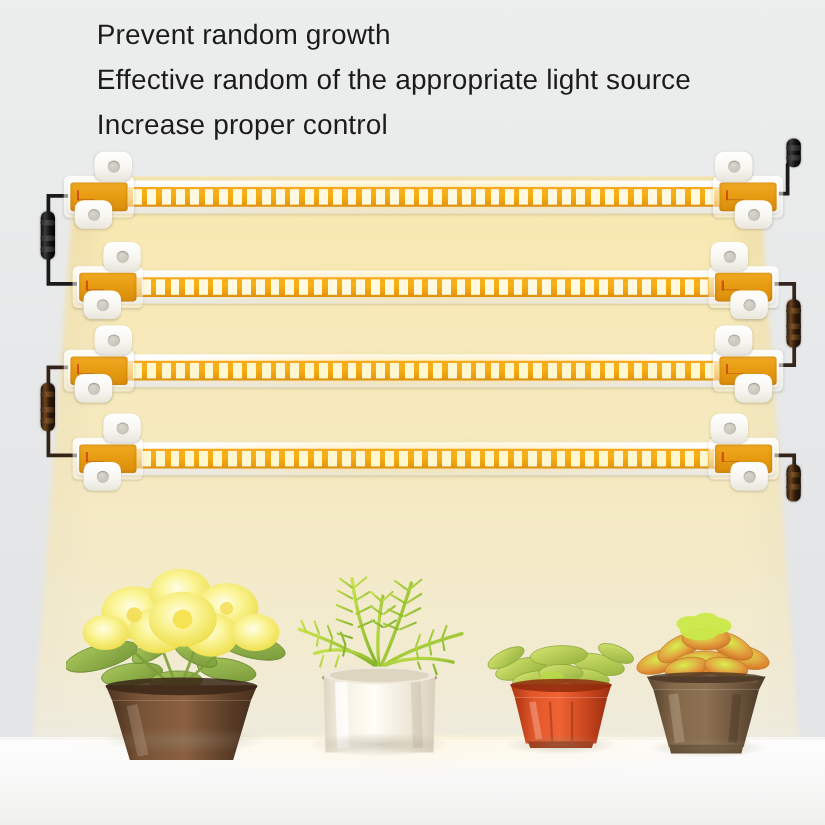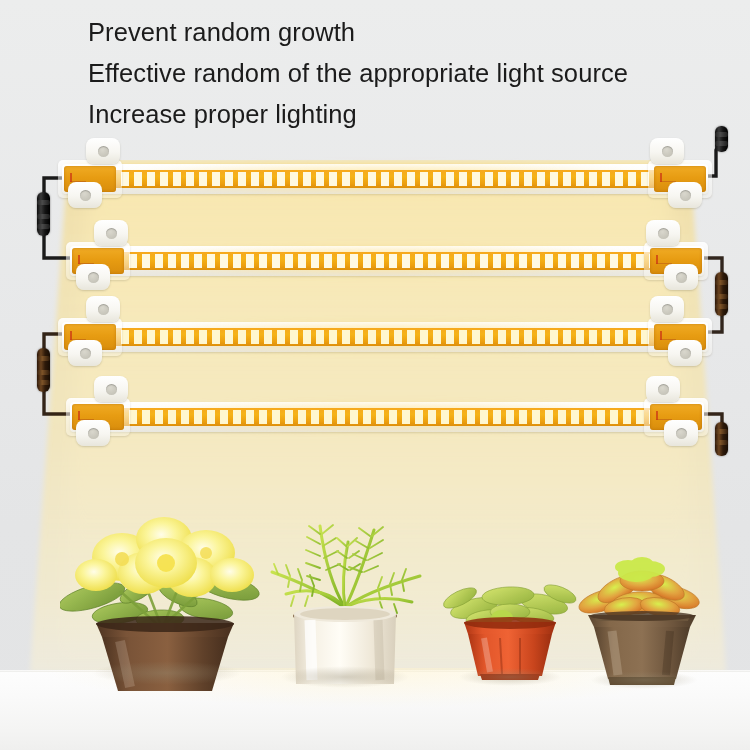--- a/index.html
+++ b/index.html
@@ -162,21 +162,21 @@
       </defs>
 
       <polygon points="68,0 690,0 726,512 30,512" fill="url(#coneg)" filter="url(#softedge)"></polygon>
       <polygon points="90,0 668,0 700,500 58,500" fill="url(#coneCore)" filter="url(#softedge2)"></polygon>
     </svg>
   </div>
 
   <div class="headline">
     <div>Prevent random growth</div>
     <div>Effective random of the appropriate light source</div>
-    <div>Increase proper lighting</div>
+    <div>Increase proper control</div>
   </div>
 
   <div class="wires">
     <svg width="750" height="750" viewBox="0 0 750 750">
       <g fill="none" stroke="#1a1a1a" stroke-width="3.4" stroke-linecap="round">
 
         <path d="M70,178 L44,178 L44,196"></path>
 
         <path d="M44,232 L44,258 L78,258"></path>
       </g>

